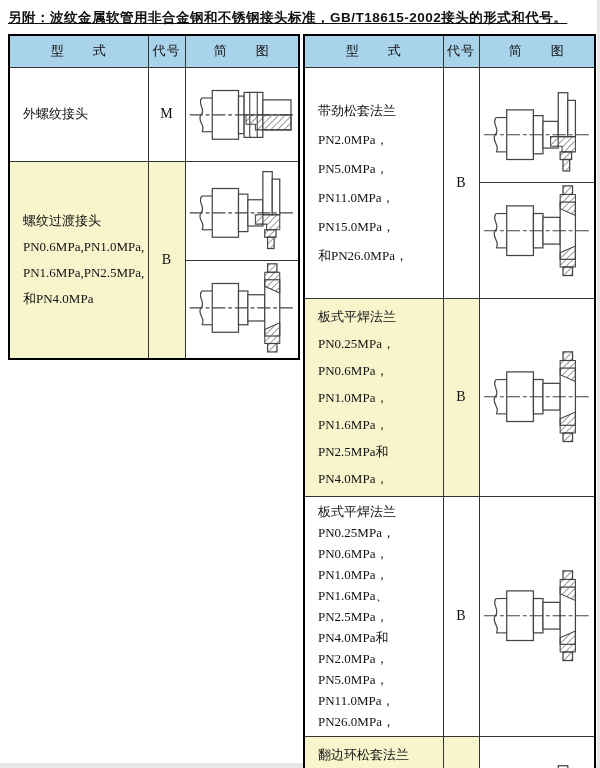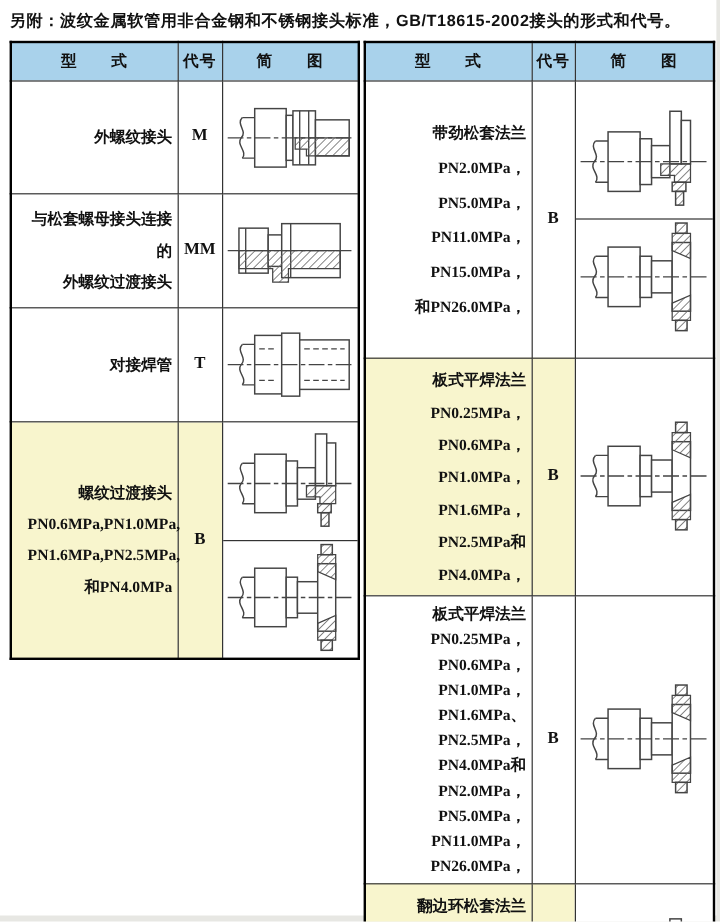--- a/index.html
+++ b/index.html
@@ -10,55 +10,54 @@
     color:#111;
     box-shadow:inset -3px -5px 0 #e7e7e3;
     overflow:hidden;
   }
   .title{
     margin:9px 8px 7px 8px;
     font-size:13.5px;
     font-weight:bold;
     letter-spacing:0.5px;
     white-space:nowrap;
+    text-decoration:underline;
   }
   .tables{
     display:flex;
     gap:3px;
     margin-left:8px;
     width:584px;
     align-items:flex-start;
   }
   table{
     border-collapse:collapse;
     table-layout:fixed;
     border:2px solid #000;
   }
   td{
     border:1px solid #333;
     padding:0;
     vertical-align:middle;
     box-sizing:border-box;
-    font-weight:bold;
   }
   td.head{
     background:#a9d2eb;
     text-align:center;
     font-size:13px;
     font-family:"Liberation Serif",serif;
     height:32px;
     letter-spacing:1px;
   }
   td.type{
     font-family:"Liberation Serif",serif;
     font-size:13px;
     line-height:26px;
     padding:4px 4px 4px 13px;
     white-space:pre-line;
-    text-align:right;
   }
   .lh-wide{line-height:29px !important;}
   .lh-mid{line-height:27px !important;}
   .lh-tight{line-height:21px !important;}
   td.code{
     text-align:center;
     font-size:14px;
     font-family:"Liberation Serif",serif;
   }
   td.hl{background:#f8f5cd;}
@@ -107,55 +106,20 @@
               <rect x="56" y="30" width="6" height="40" fill="#fff" stroke="#444" stroke-width="1.3"></rect>
               <rect x="62" y="26" width="20" height="48" fill="#fff" stroke="#444" stroke-width="1.3"></rect>
               <line x1="68" y1="26" x2="68" y2="74" stroke="#444" stroke-width="1.2"></line>
               <line x1="76" y1="26" x2="76" y2="74" stroke="#444" stroke-width="1.2"></line>
               <rect x="82" y="34" width="30" height="32" fill="#fff" stroke="#444" stroke-width="1.3"></rect>
               <path d="M64,50 L112,50 L112,66 L74,66 L74,60 L64,60 Z" fill="url(#hch)" stroke="#444" stroke-width="1.1"></path>
               <line x1="4" y1="50" x2="116" y2="50" stroke="#444" stroke-width="1.2" stroke-dasharray="14 3 4 3"></line>
             </svg>
       </td>
     </tr>
-    <tr style="height:95px">
-      <td class="type">与松套螺母接头连接的
-外螺纹过渡接头</td>
-      <td class="code">MM</td>
-      <td class="diag">
-        <svg class="fit" viewBox="0 0 120 100">
-              <rect x="14" y="30" width="26" height="40" fill="#fff" stroke="#444" stroke-width="1.3"></rect>
-              <line x1="20" y1="30" x2="20" y2="70" stroke="#444" stroke-width="1.2"></line>
-              <rect x="40" y="36" width="12" height="28" fill="#fff" stroke="#444" stroke-width="1.3"></rect>
-              <rect x="52" y="26" width="52" height="48" fill="#fff" stroke="#444" stroke-width="1.3"></rect>
-              <line x1="60" y1="26" x2="60" y2="74" stroke="#444" stroke-width="1.2"></line>
-              <path d="M14,50 L104,50 L104,66 L58,66 L58,78 L44,78 L44,66 L14,66 Z" fill="url(#hch)" stroke="#444" stroke-width="1.1"></path>
-              <line x1="4" y1="50" x2="116" y2="50" stroke="#444" stroke-width="1.2" stroke-dasharray="14 3 4 3"></line>
-            </svg>
-      </td>
-    </tr>
-    <tr style="height:95px">
-      <td class="type">对接焊管</td>
-      <td class="code">T</td>
-      <td class="diag">
-        <svg class="fit" viewBox="0 0 120 100">
-              <path d="M17,32 C11,38 22,44 16,50 C11,56 22,62 17,68" fill="none" stroke="#444" stroke-width="1.3"></path>
-              <line x1="17" y1="32" x2="28" y2="32" stroke="#444" stroke-width="1.2"></line>
-              <line x1="17" y1="68" x2="28" y2="68" stroke="#444" stroke-width="1.2"></line>
-              <rect x="28" y="24" width="24" height="52" fill="#fff" stroke="#444" stroke-width="1.3"></rect>
-              <rect x="52" y="22" width="16" height="56" fill="#fff" stroke="#444" stroke-width="1.3"></rect>
-              <rect x="68" y="28" width="44" height="44" fill="#fff" stroke="#444" stroke-width="1.3"></rect>
-              <line x1="72" y1="36" x2="108" y2="36" stroke="#444" stroke-width="1.2" stroke-dasharray="5 3"></line>
-              <line x1="72" y1="64" x2="108" y2="64" stroke="#444" stroke-width="1.2" stroke-dasharray="5 3"></line>
-              <line x1="32" y1="36" x2="48" y2="36" stroke="#444" stroke-width="1.2" stroke-dasharray="5 3"></line>
-              <line x1="32" y1="64" x2="48" y2="64" stroke="#444" stroke-width="1.2" stroke-dasharray="5 3"></line>
-              <line x1="4" y1="50" x2="116" y2="50" stroke="#444" stroke-width="1.2" stroke-dasharray="14 3 4 3"></line>
-            </svg>
-      </td>
-    </tr>
     <tr style="height:197px">
       <td class="type hl">螺纹过渡接头
 PN0.6MPa,PN1.0MPa,
 PN1.6MPa,PN2.5MPa,
 和PN4.0MPa</td>
       <td class="code hl">B</td>
       <td class="diag">
         <div class="dwrap">
           <div class="dcell top">
             <svg class="fit" viewBox="0 0 120 100">

